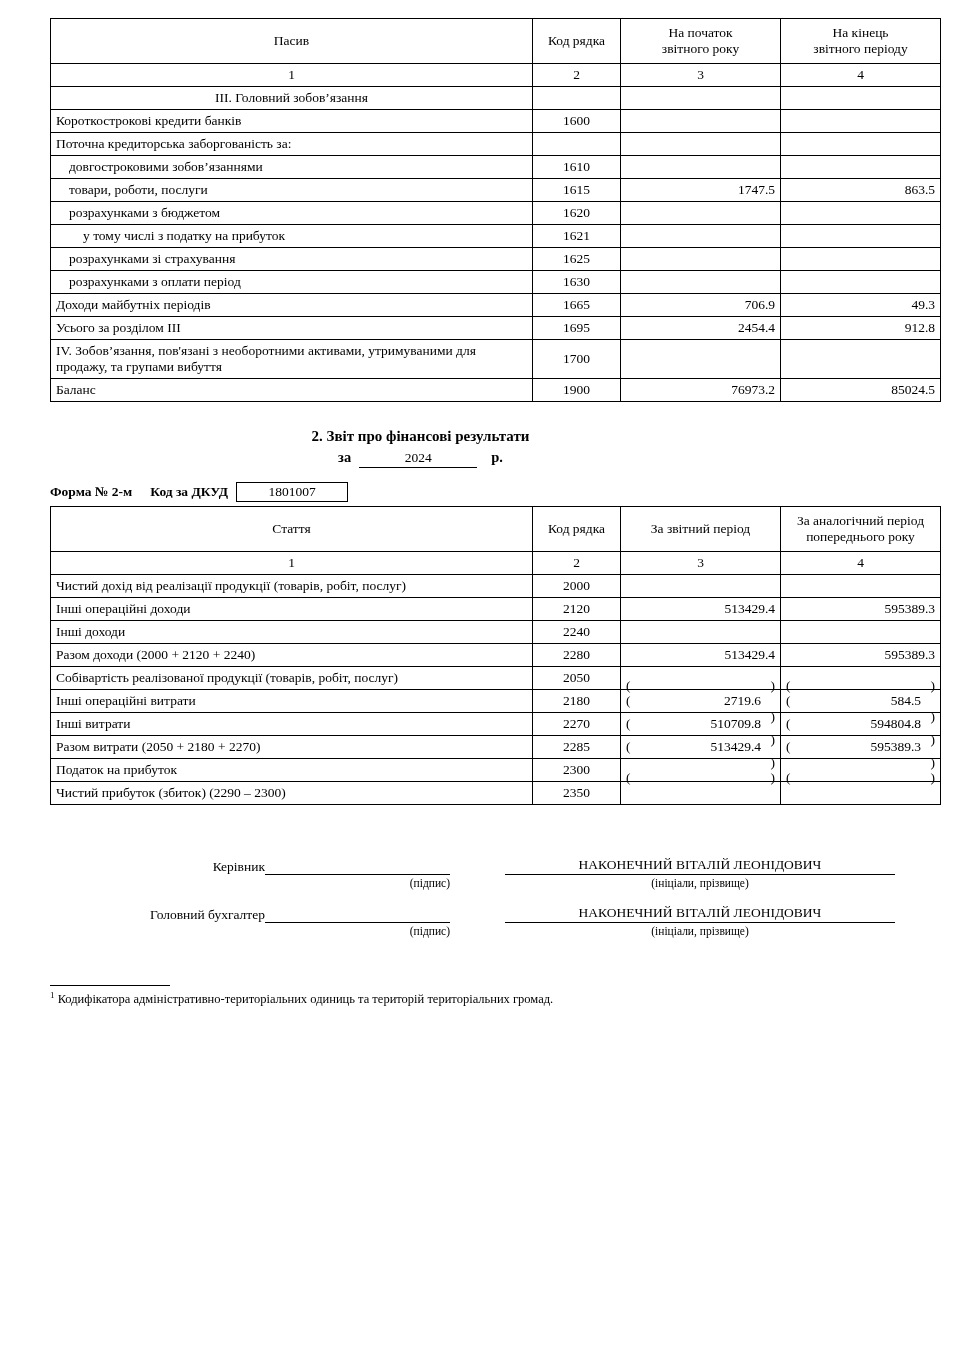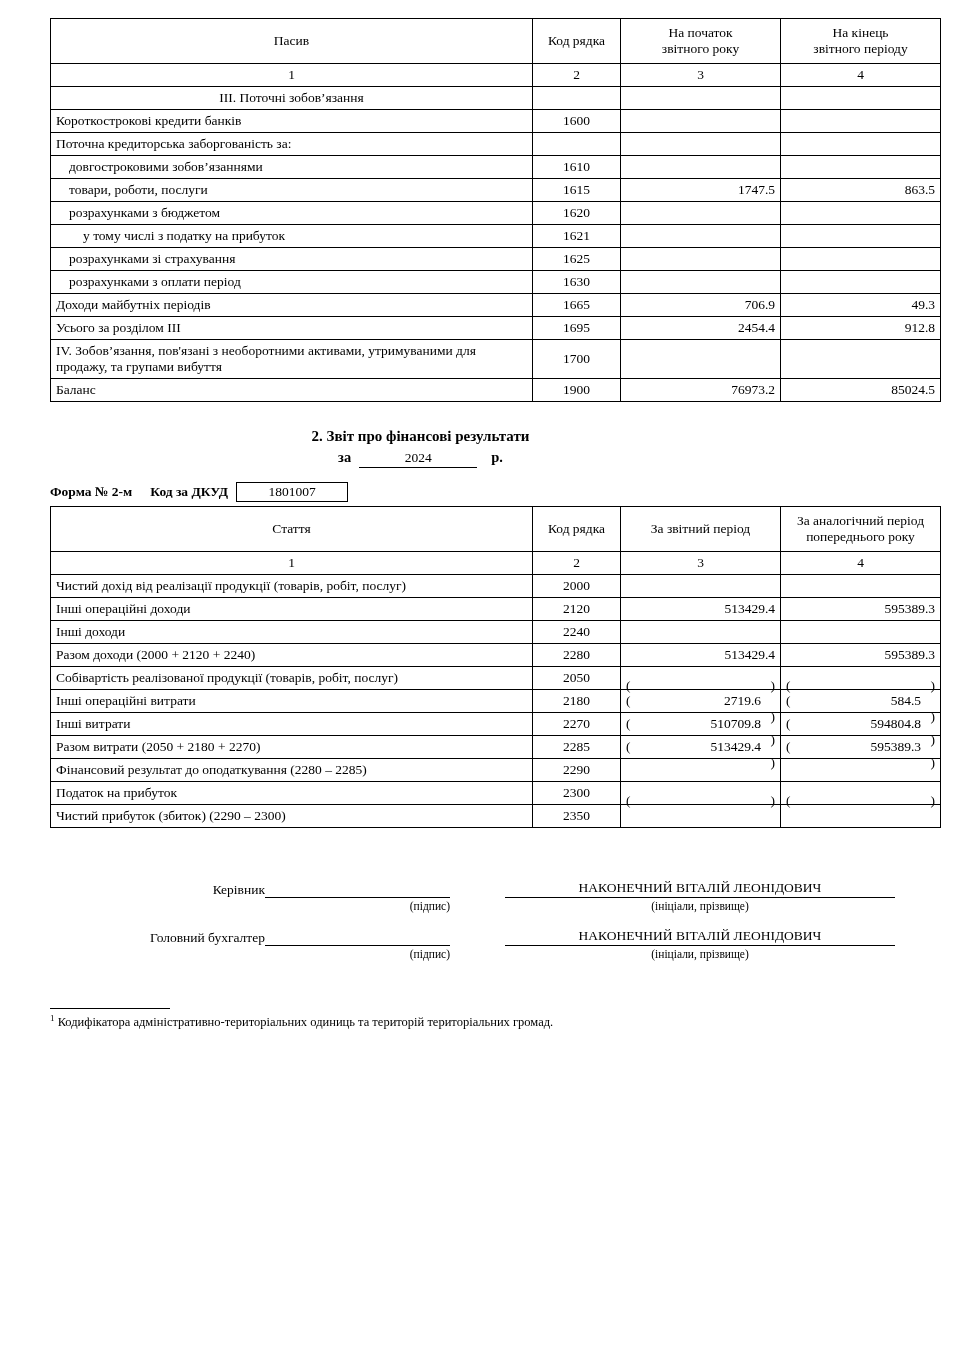--- a/index.html
+++ b/index.html
@@ -178,21 +178,21 @@
         </td>
       </tr>
       <tr class="numrow">
         <td>1</td>
         <td>2</td>
         <td>3</td>
         <td>4</td>
       </tr>
 
       <tr class="row">
-        <td class="c-center bold">III. Поточні зобов’язання</td>
+        <td class="c-center bold">III. Головний зобов’язання</td>
         <td class="c-center"></td>
         <td class="c-right"></td>
         <td class="c-right"></td>
       </tr>
       <tr class="row">
         <td class="c-left">Короткострокові кредити банків</td>
         <td class="c-center">1600</td>
         <td class="c-right"></td>
         <td class="c-right"></td>
       </tr>
@@ -377,26 +377,20 @@
           <span class="val">513429.4</span>
           <span class="rp">)</span>
         </td>
         <td class="paren">
           <span class="lp">(</span>
           <span class="val">595389.3</span>
           <span class="rp">)</span>
         </td>
       </tr>
       <tr class="row">
-        <td class="c-left">Фінансовий результат до оподаткування (2280 – 2285)</td>
-        <td class="c-center">2290</td>
-        <td class="c-right"></td>
-        <td class="c-right"></td>
-      </tr>
-      <tr class="row">
         <td class="c-left">Податок на прибуток</td>
         <td class="c-center">2300</td>
         <td class="paren">
           <span class="lp">(</span>
           <span class="val"></span>
           <span class="rp">)</span>
         </td>
         <td class="paren">
           <span class="lp">(</span>
           <span class="val"></span>

